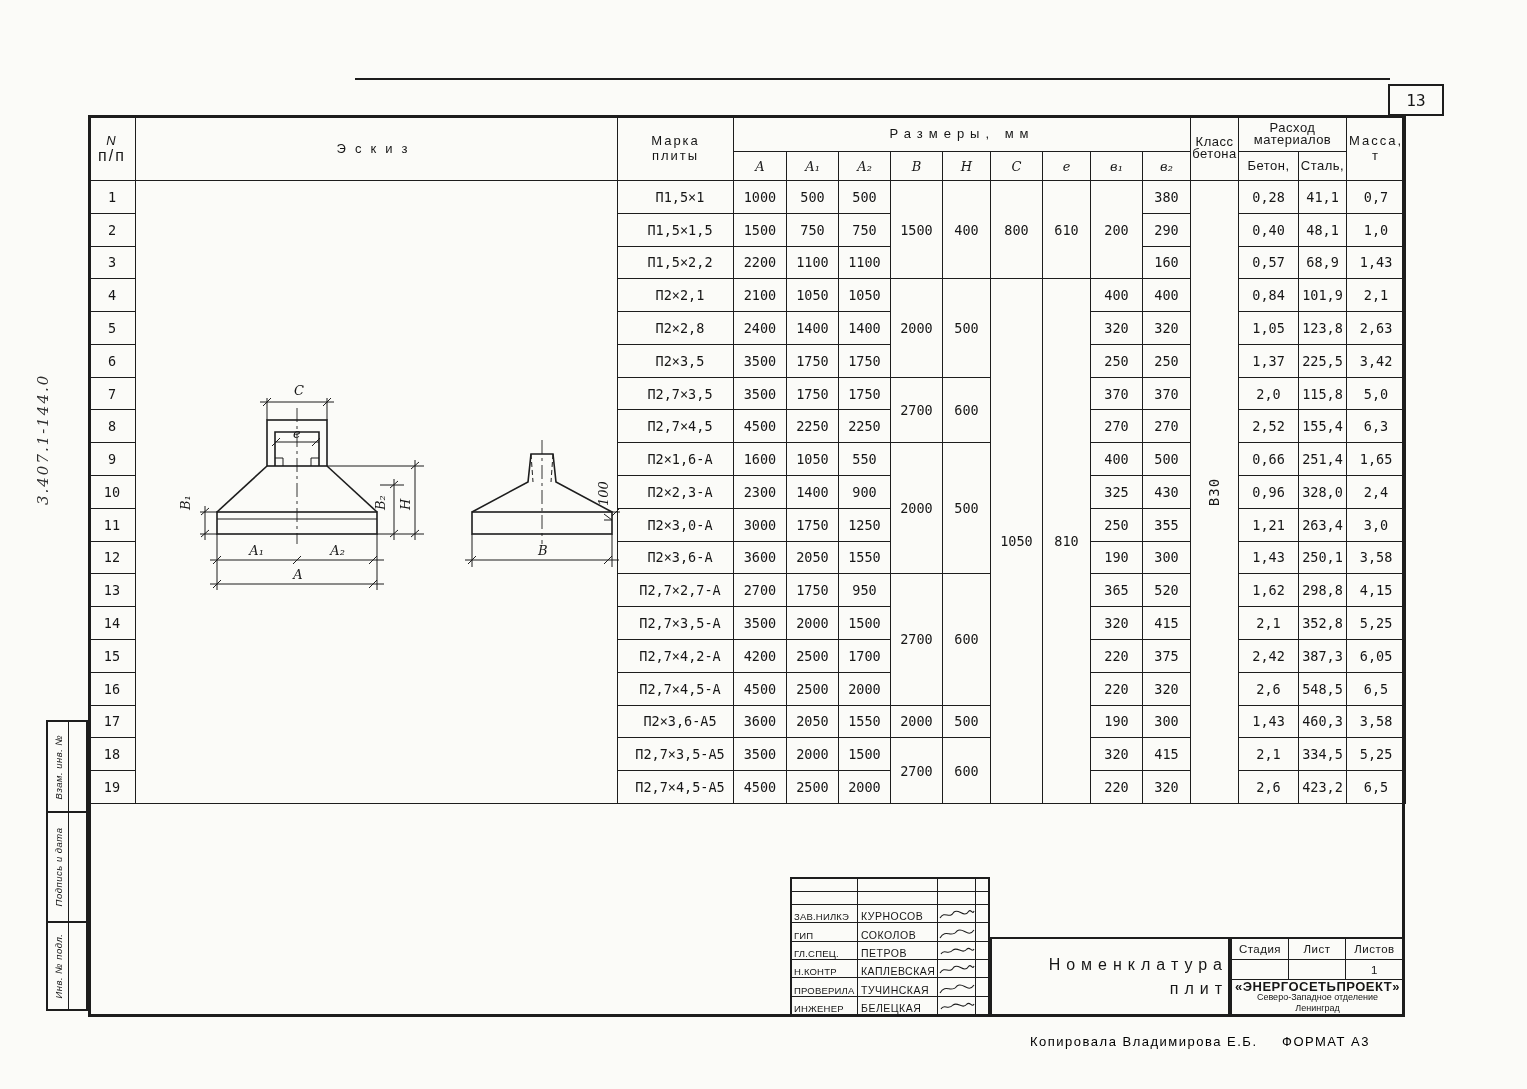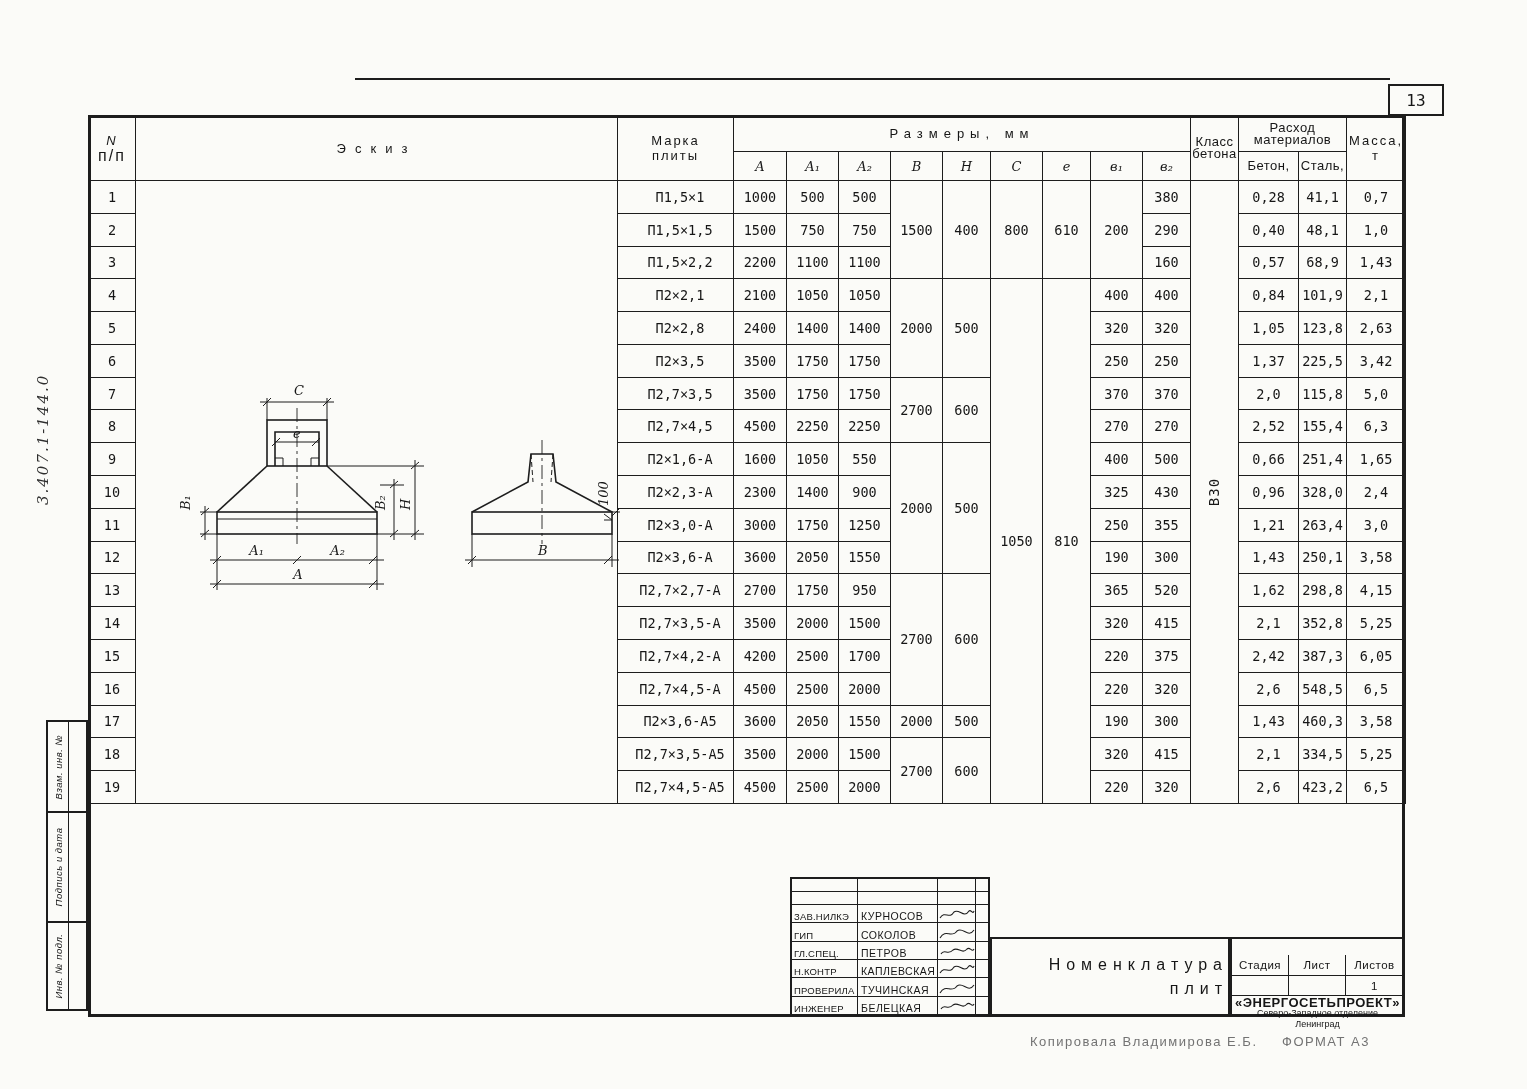--- a/index.html
+++ b/index.html
@@ -57,30 +57,30 @@
   .sig-table>div:nth-child(4n){border-right:none;}
   .sig-role{font-size:9.5px;letter-spacing:0.2px;padding-left:2px;text-transform:uppercase;}
   .sig-name{font-size:10.5px;letter-spacing:0.5px;padding-left:3px;text-transform:uppercase;}
   .docnum-box{left:990px;top:877px;width:415px;height:60px;border:2px solid #1d1d1d;box-sizing:border-box;
     display:flex;align-items:center;justify-content:center;font-family:"DejaVu Sans Mono",monospace;
     font-size:25px;letter-spacing:2px;}
   .title-box{left:990px;top:937px;width:240px;height:80px;border:2px solid #1d1d1d;box-sizing:border-box;
     display:flex;flex-direction:column;align-items:flex-end;justify-content:center;gap:6px;
     font-size:16px;letter-spacing:6px;}
   .stadia-box{left:1230px;top:937px;width:175px;height:80px;border:2px solid #1d1d1d;box-sizing:border-box;}
-  .stadia-hdr{display:grid;grid-template-columns:57px 57px 57px;height:21px;margin-top:16px;}
+  .stadia-hdr{display:grid;grid-template-columns:57px 57px 57px;height:21px;}
   .stadia-hdr div,.stadia-val div{border-right:1.3px solid #1d1d1d;border-bottom:1.3px solid #1d1d1d;
     display:flex;align-items:center;justify-content:center;font-size:11.5px;letter-spacing:0.5px;box-sizing:border-box;}
   .stadia-hdr div:last-child,.stadia-val div:last-child{border-right:none;}
   .stadia-val{display:grid;grid-template-columns:57px 57px 57px;height:20px;}
   .org-box{height:35px;display:flex;flex-direction:column;align-items:center;justify-content:center;line-height:11px;}
   .org-name{font-size:13px;letter-spacing:0.5px;font-weight:bold;}
   .org-sub{font-size:9px;}
 
-  .caption{top:1034px;font-size:13px;letter-spacing:1.5px;color:#737373;}
+  .caption{top:1034px;font-size:13px;letter-spacing:1.5px;color:#000000;}
 </style>
 </head>
 <body>
 
 <div class="page">
 
   <div class="abs top-line"></div>
   <div class="abs pagenum-box">
     <span>13</span>
   </div>

